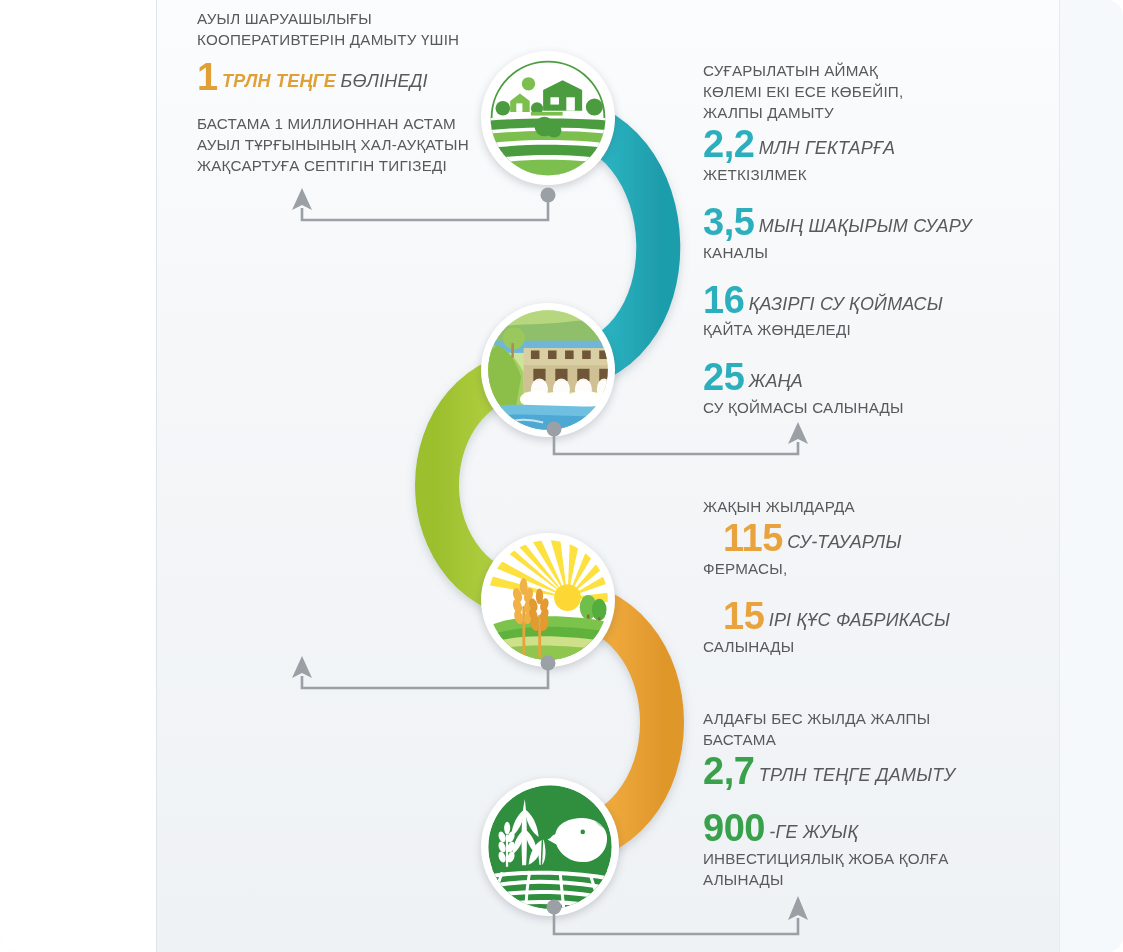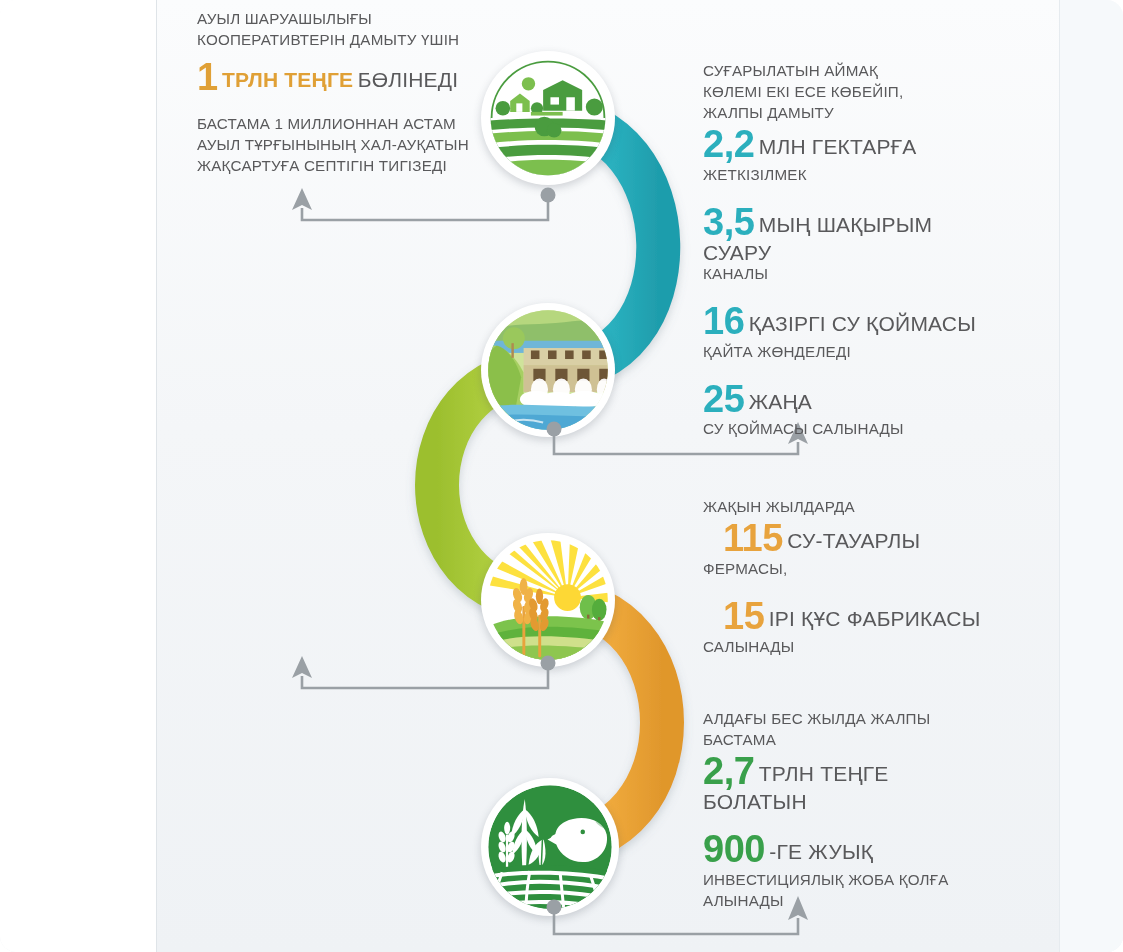--- a/index.html
+++ b/index.html
@@ -56,23 +56,24 @@
   }
   .txt .line { display: block; white-space: nowrap; }
   .stat { display: block; line-height: 1.02; margin-top: 2px; }
   .num {
     font-size: 38px;
     font-weight: 700;
     letter-spacing: -0.5px;
     vertical-align: -3px;
   }
   .unit {
-    font-size: 21px;
+    font-size: 18px;
     letter-spacing: 0.2px;
     color: #59595b;
+    font-style: italic;
   }
   .unit-accent { font-weight: 700; }
   .gap { display: block; height: 16px; }
 
   
   .c-gold  { color: #e0a036; }
   .c-teal  { color: #2bafbd; }
   .c-lime  { color: #a8c93a; }
   .c-green { color: #39a04b; }
   .c-orange{ color: #e8a33d; margin-left: 20px; }
@@ -443,21 +444,21 @@
     </span>
     <span class="line">САЛЫНАДЫ</span>
   </div>
 
   <div class="txt" style="left:703px; top:708px; width:280px;">
     <span class="line">АЛДАҒЫ БЕС ЖЫЛДА ЖАЛПЫ</span>
     <span class="line">БАСТАМА</span>
 
     <span class="stat">
       <span class="num c-green">2,7</span>
-      <span class="unit">ТРЛН ТЕҢГЕ БОЛАТЫН</span>
+      <span class="unit">ТРЛН ТЕҢГЕ ДАМЫТУ</span>
     </span>
 
     <span class="gap"></span>
 
     <span class="stat">
       <span class="num c-green">900</span>
       <span class="unit">-ГЕ ЖУЫҚ</span>
     </span>
     <span class="line">ИНВЕСТИЦИЯЛЫҚ ЖОБА ҚОЛҒА</span>
     <span class="line">АЛЫНАДЫ</span>

